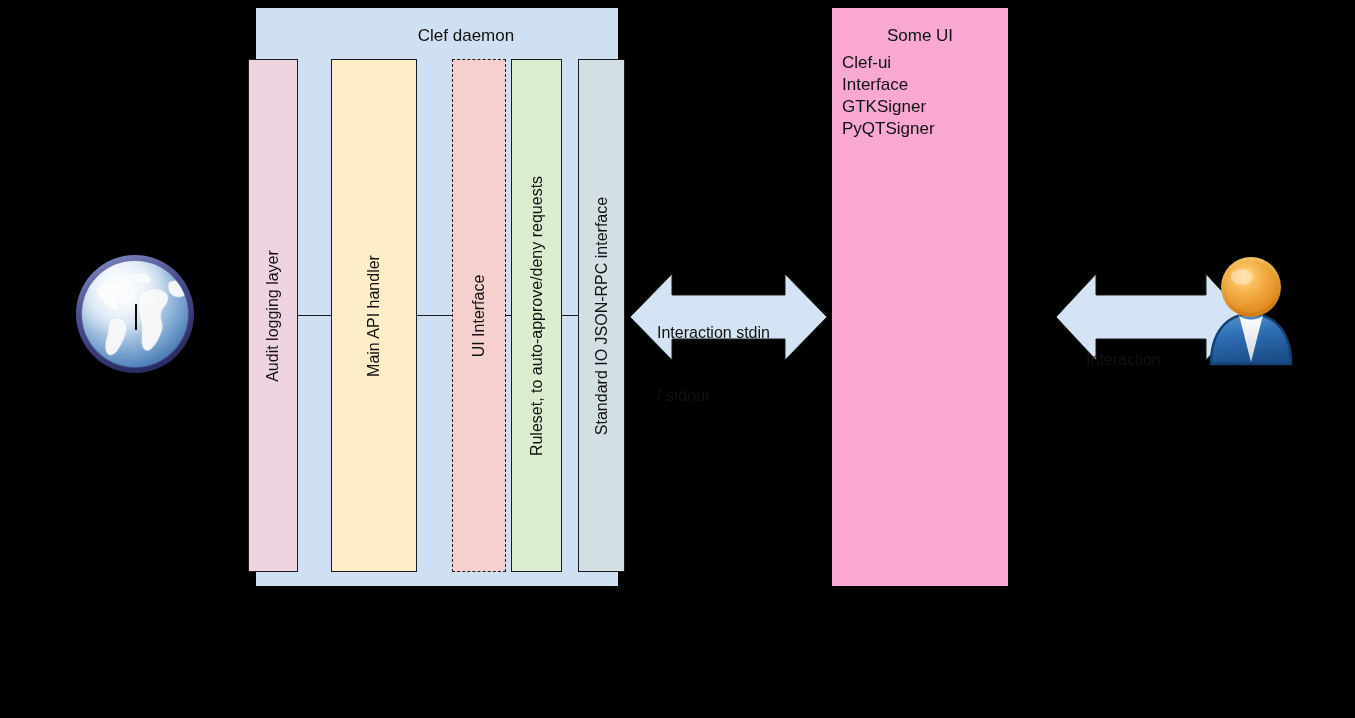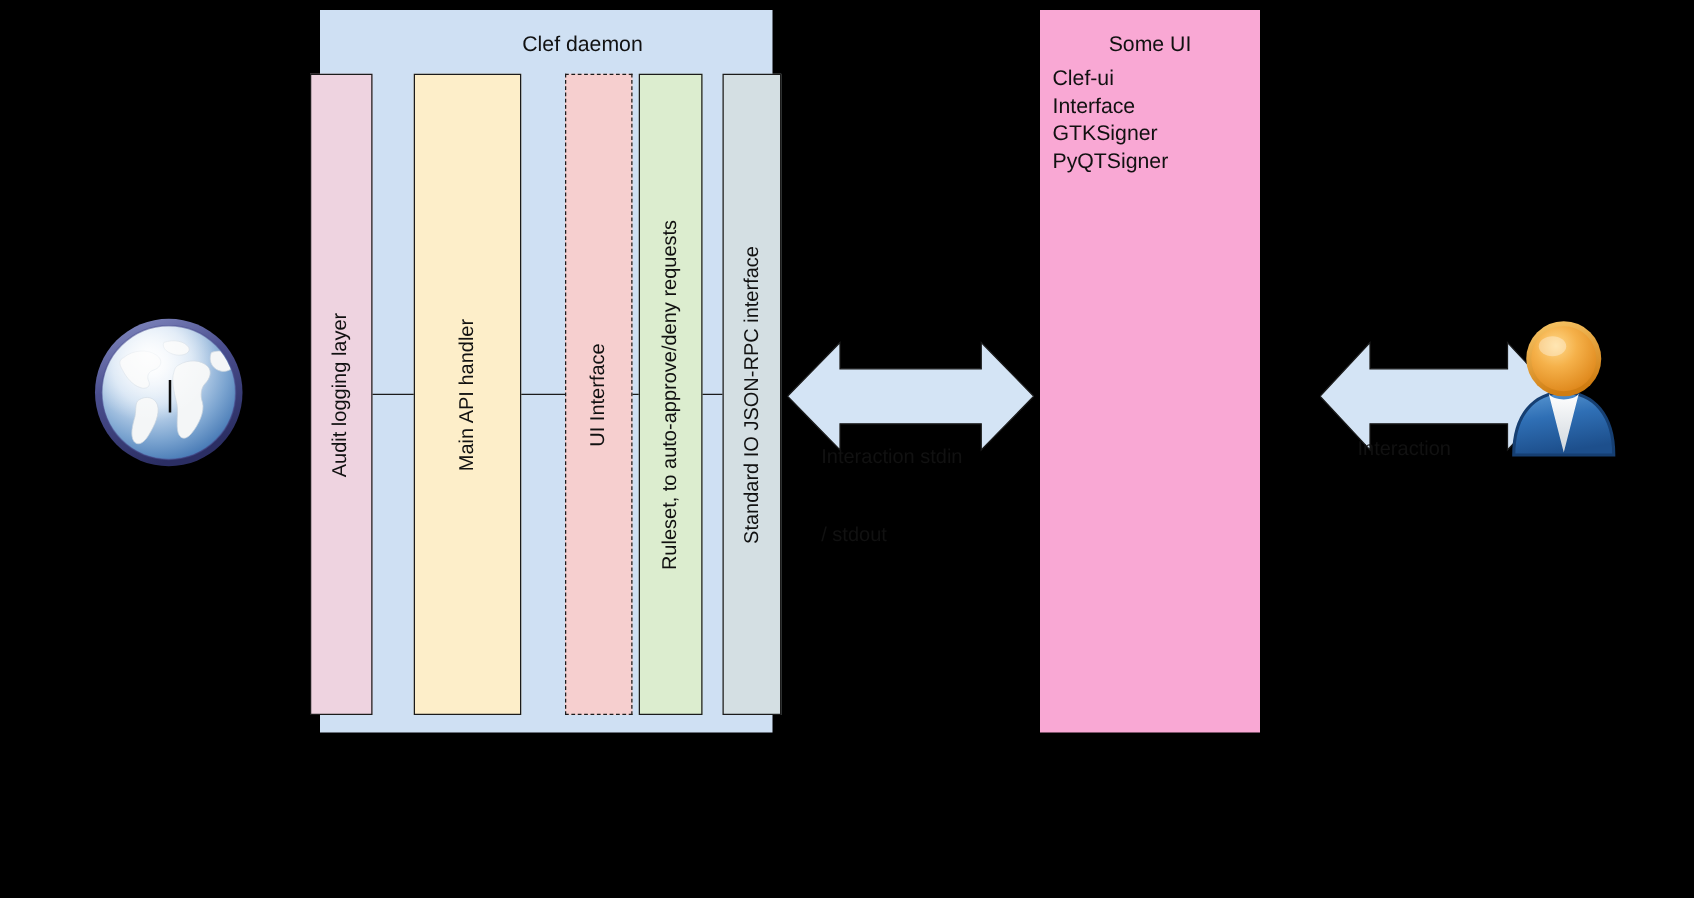--- a/index.html
+++ b/index.html
@@ -119,21 +119,21 @@
   }
   .arrow svg { display: block; }
   .arrow-label {
     position: absolute;
     font-size: 16px;
     line-height: 21px;
     color: #111111;
     white-space: pre;
   }
   #arrow-stdio      { left: 630px; width: 197px; }
-  #arrow-stdio .arrow-label { left: 27px; top: 41px; }
+  #arrow-stdio .arrow-label { left: 27px; top: 8px; }
   #arrow-interaction { left: 1056px; width: 190px; }
   #arrow-interaction .arrow-label { left: 30px; top: 35px; }
 
   
   #globe-icon {
     position: absolute;
     left: 73px;
     top: 252px;
     width: 125px;
     height: 125px;

